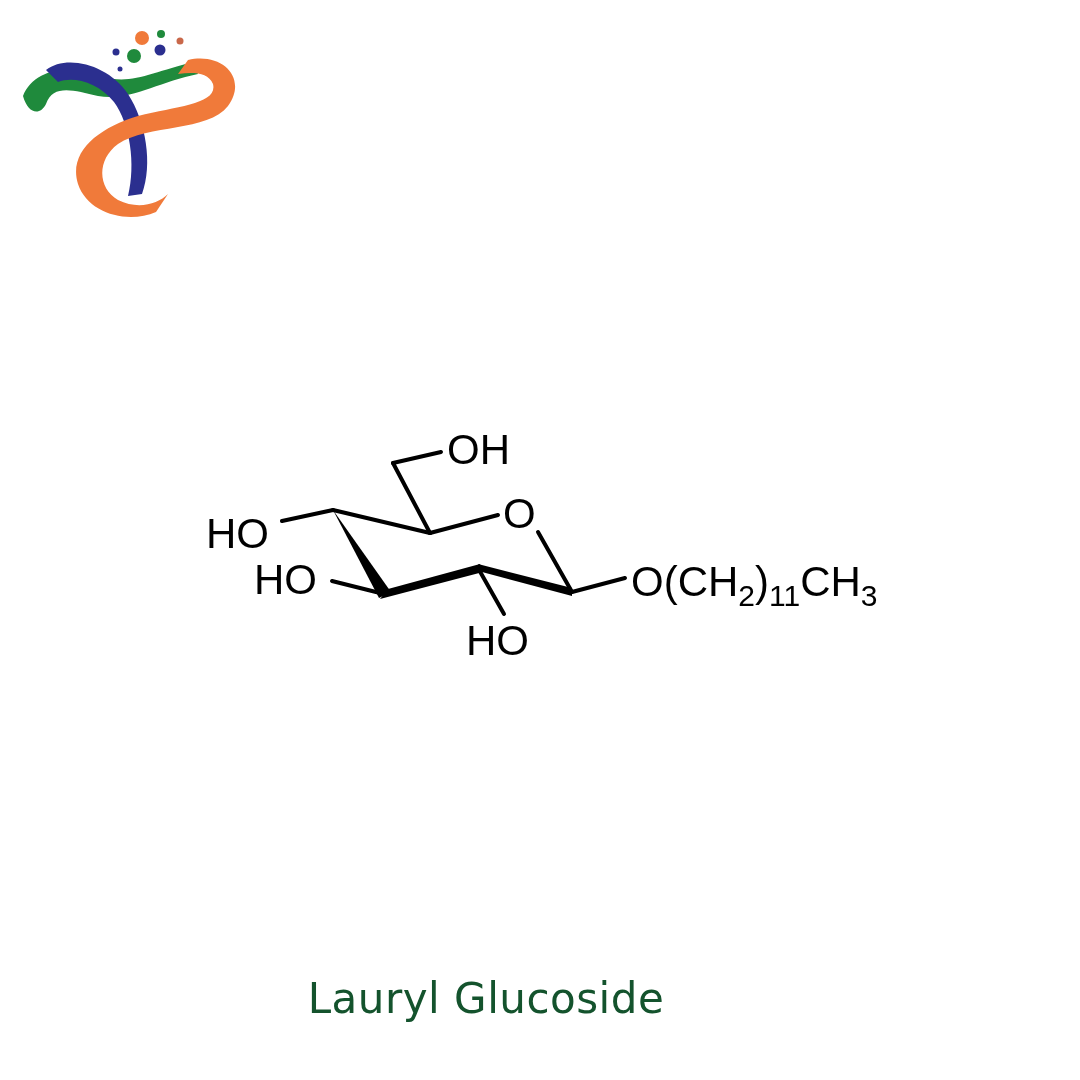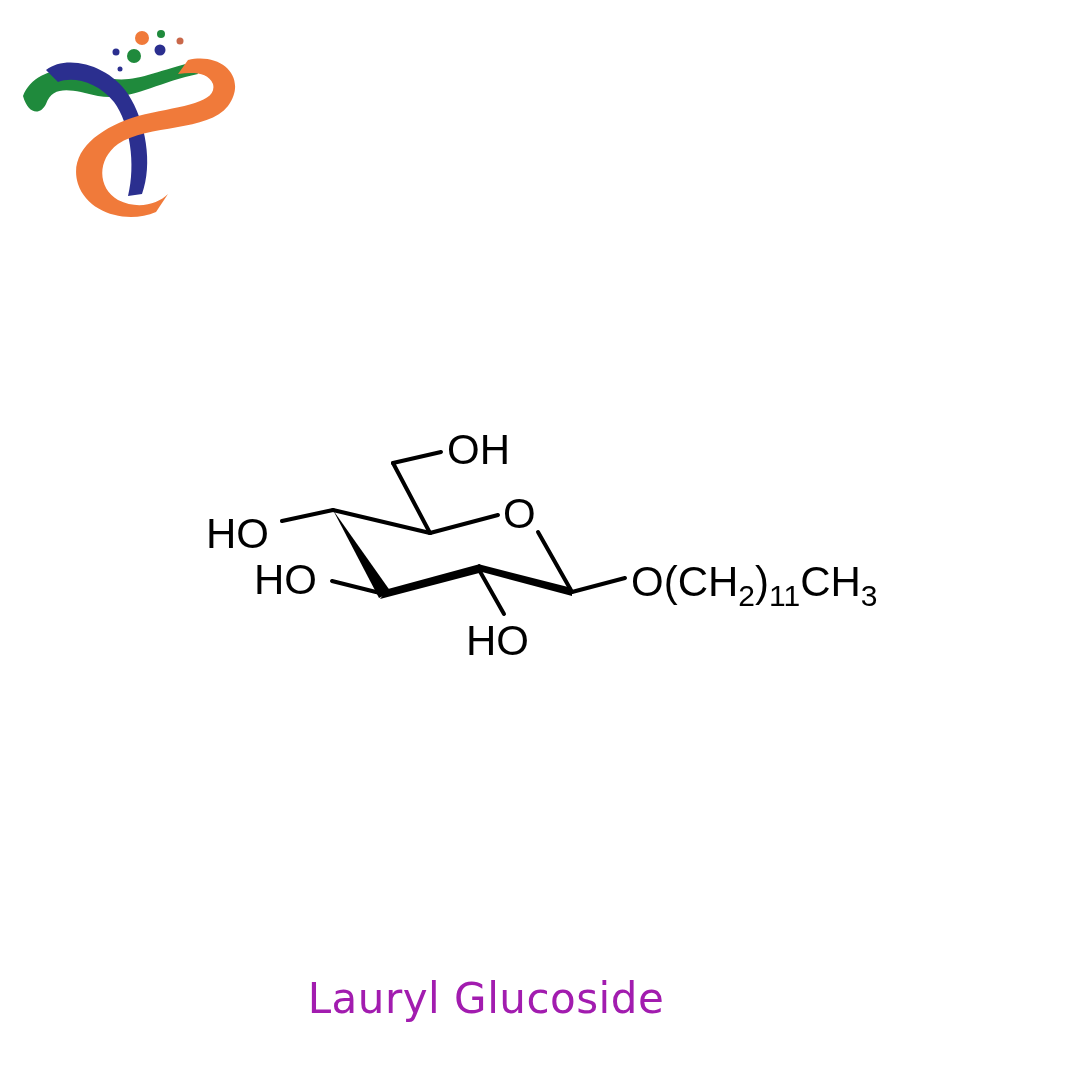--- a/index.html
+++ b/index.html
@@ -3,21 +3,21 @@
 <meta charset="utf-8">
 <style>
   html, body { margin: 0; padding: 0; background: #ffffff; }
   body { width: 1080px; height: 1080px; position: relative; overflow: hidden;
          font-family: "Liberation Sans", sans-serif; }
   .logo { position: absolute; left: 18px; top: 24px; width: 225px; height: 200px; }
   .structure { position: absolute; left: 0; top: 0; width: 1080px; height: 1080px; }
   .atom { font-family: "Liberation Sans", sans-serif; font-size: 42px; fill: #000; }
   .sub { font-family: "Liberation Sans", sans-serif; font-size: 30px; fill: #000; }
   .caption { position: absolute; left: 0; width: 972px; top: 974px; text-align: center;
-             font-family: "DejaVu Sans", sans-serif; font-size: 42px; color: #a21caf; letter-spacing: 0.5px; }
+             font-family: "DejaVu Sans", sans-serif; font-size: 42px; color: #14532d; letter-spacing: 0.5px; }
 </style>
 </head>
 <body>
 
 <svg class="logo" viewBox="0 0 225 200" xmlns="http://www.w3.org/2000/svg">
 
   <circle cx="124" cy="14" r="7" fill="#f07a3a"></circle>
   <circle cx="143" cy="10" r="4" fill="#1f8a3c"></circle>
   <circle cx="142" cy="26" r="5.5" fill="#2b2f8f"></circle>
   <circle cx="116" cy="32" r="7" fill="#1f8a3c"></circle>

